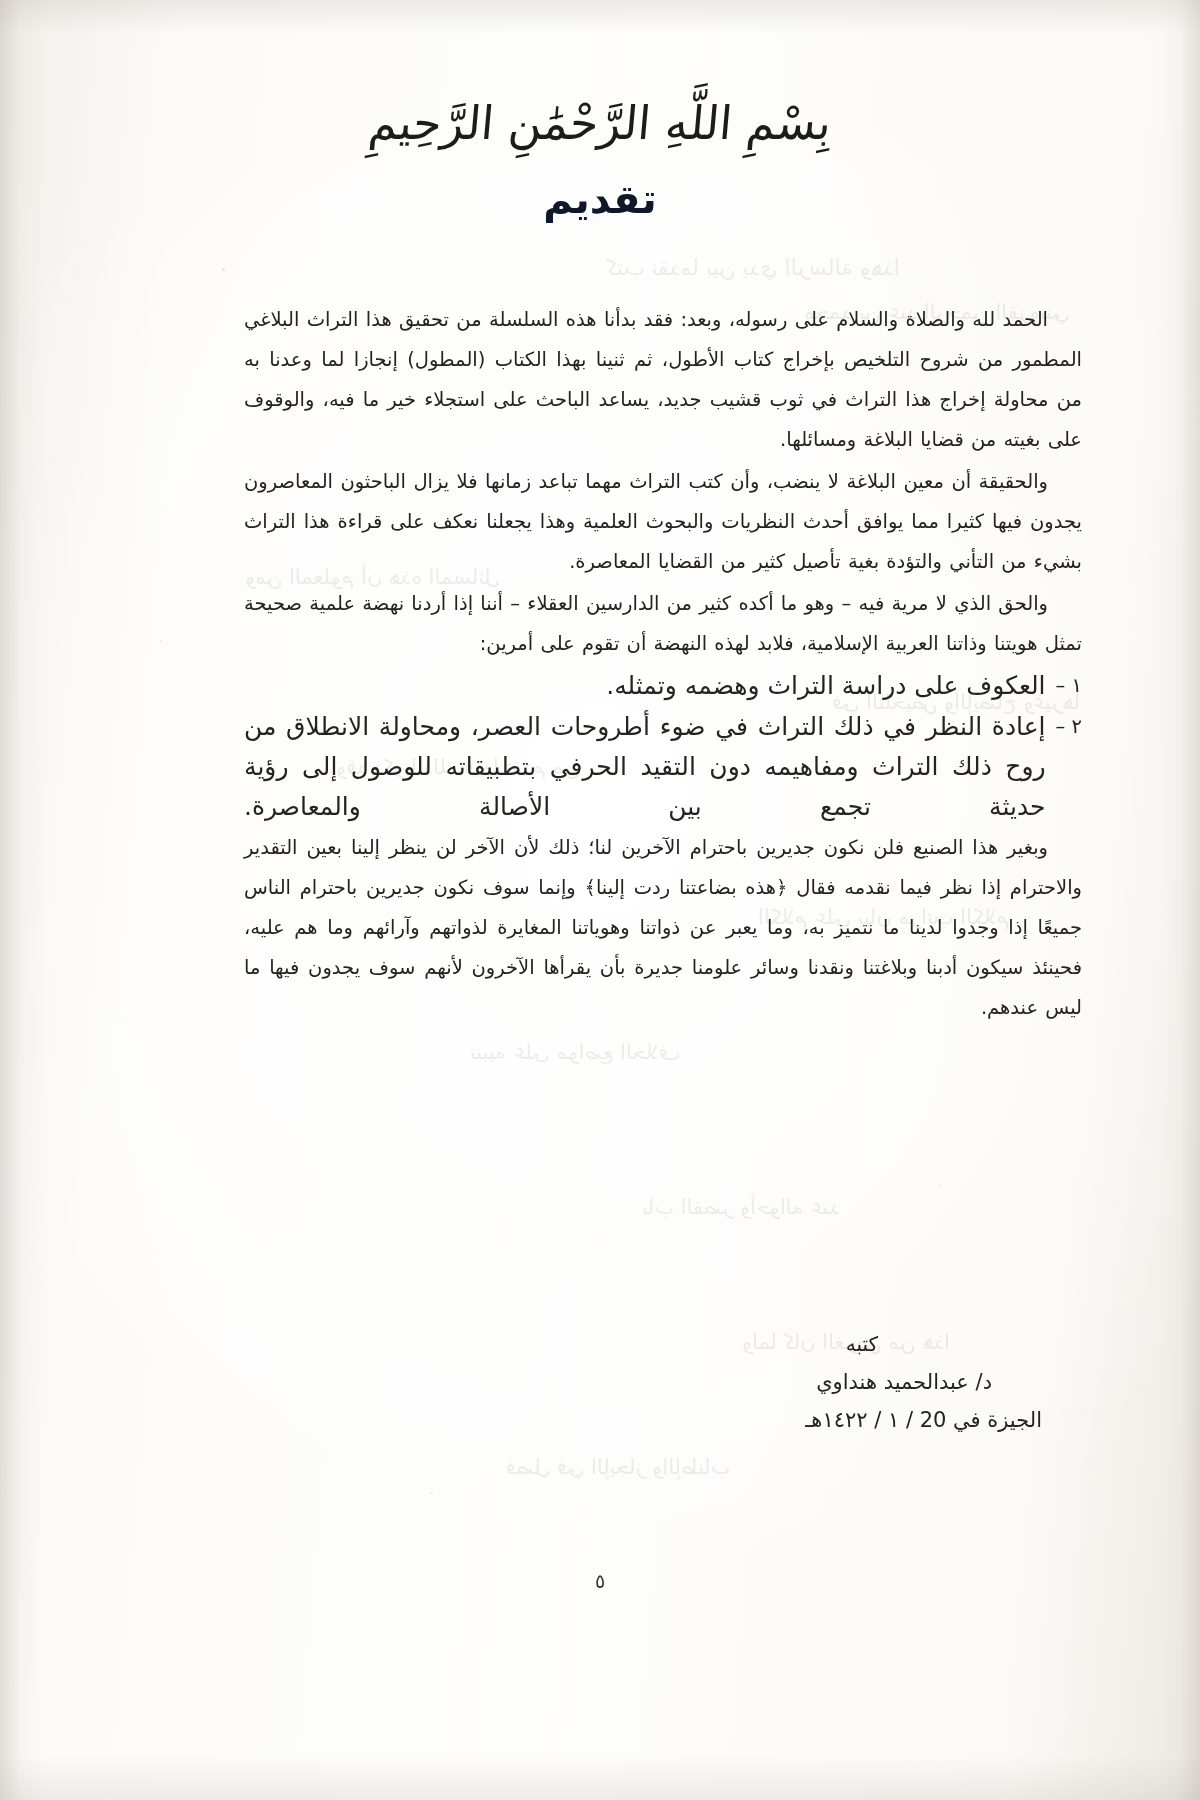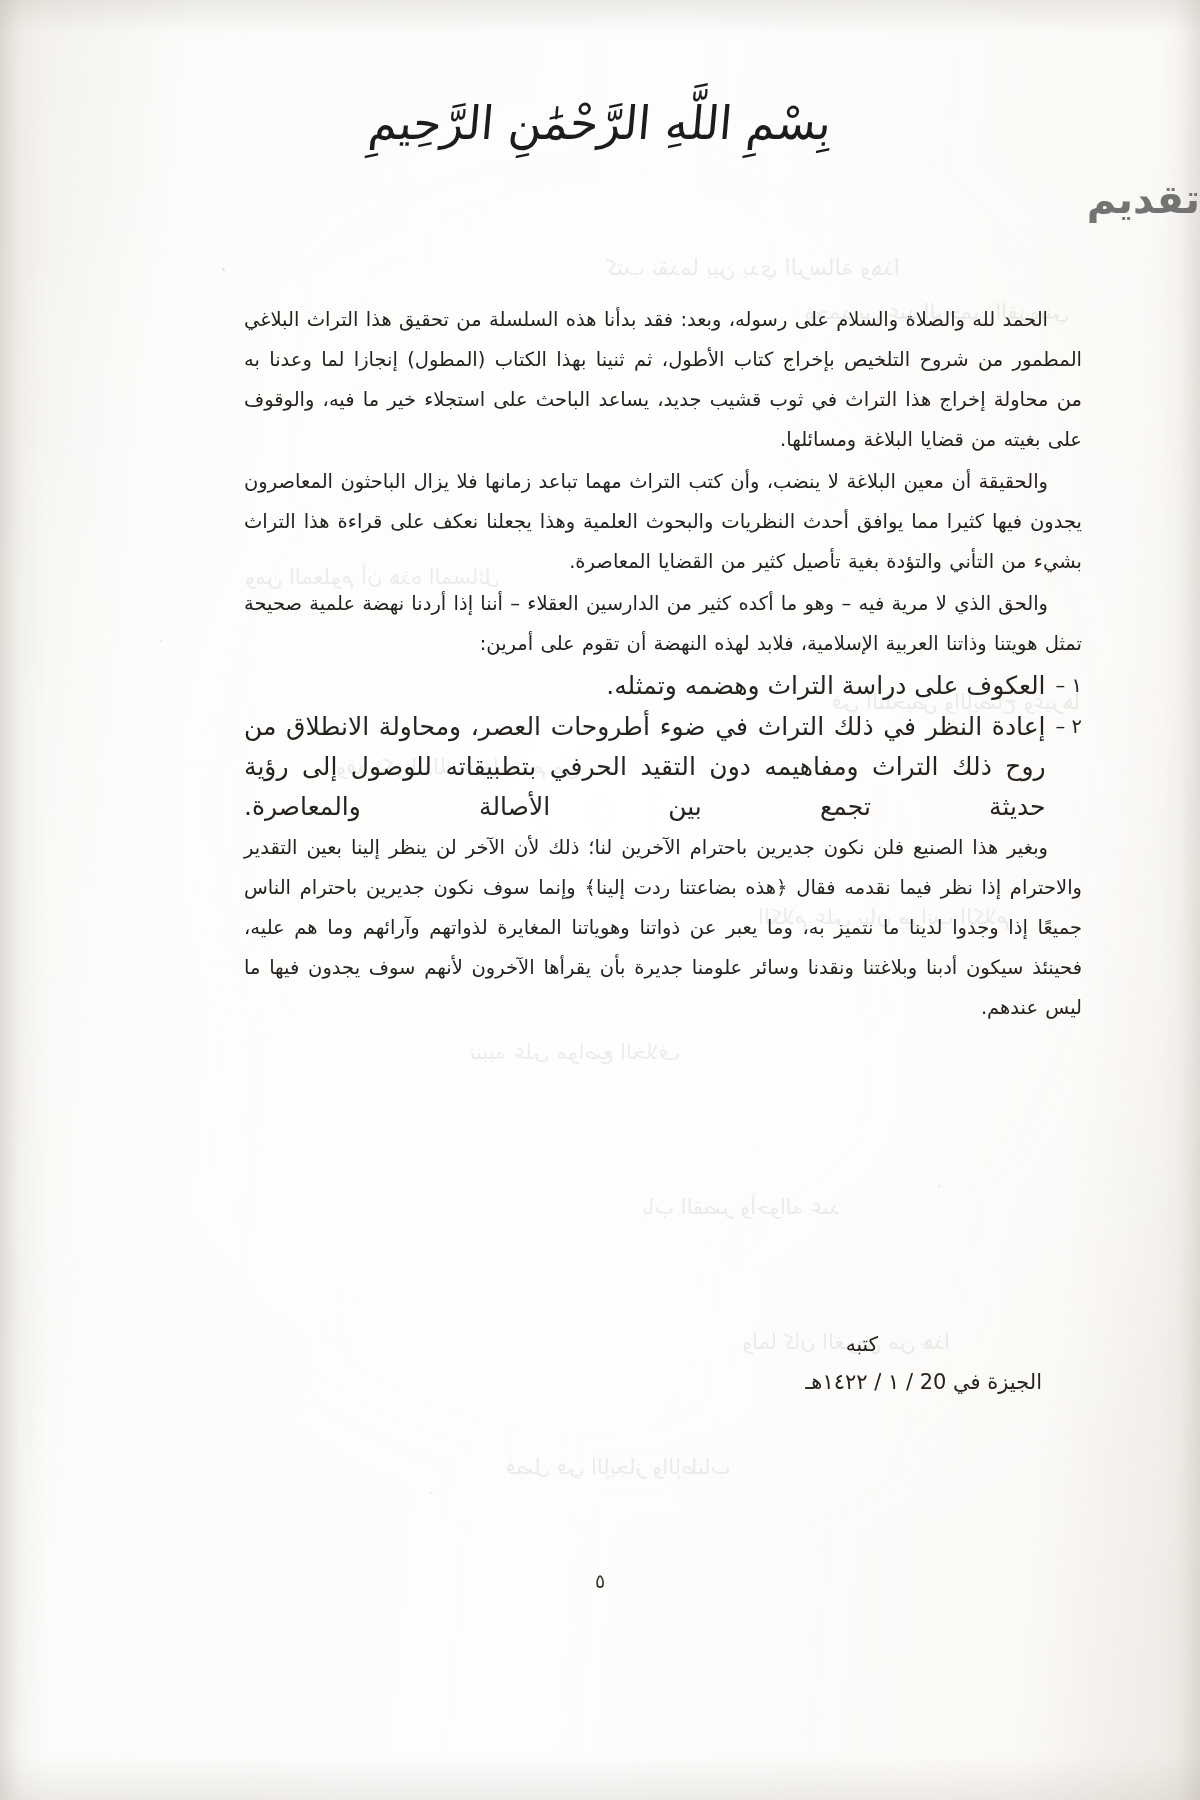--- a/index.html
+++ b/index.html
@@ -96,26 +96,26 @@
     font-family: "DejaVu Sans", sans-serif;
     font-size: 46px;
     color: #1d1c1b;
     letter-spacing: 2px;
     direction: rtl;
     font-weight: 500;
     transform: skewX(-5deg);
   }
 
   .doc-title {
-    text-align: right;
+    text-align: center;
     margin-top: 26px;
     font-family: "DejaVu Sans", sans-serif;
     font-size: 40px;
     font-weight: bold;
-    color: #737373;
+    color: #0f172a;
     direction: rtl;
     letter-spacing: 1px;
   }
 
   .body-col {
     position: absolute;
     top: 300px;
     right: 118px;
     width: 838px;
     direction: rtl;
@@ -267,19 +267,20 @@
         </div>
 
       </div>
 
       <p class="para">وبغير هذا الصنيع فلن نكون جديرين باحترام الآخرين لنا؛ ذلك لأن الآخر لن ينظر إلينا بعين التقدير والاحترام إذا نظر فيما نقدمه فقال ﴿هذه بضاعتنا ردت إلينا﴾ وإنما سوف نكون جديرين باحترام الناس جميعًا إذا وجدوا لدينا ما نتميز به، وما يعبر عن ذواتنا وهوياتنا المغايرة لذواتهم وآرائهم وما هم عليه، فحينئذ سيكون أدبنا وبلاغتنا ونقدنا وسائر علومنا جديرة بأن يقرأها الآخرون لأنهم سوف يجدون فيها ما ليس عندهم.</p>
 
     </div>
 
     <div class="sign-block">
       <div class="sign-kataba">كتبه</div>
+      <div class="sign-name">د/ عبدالحميد هنداوي</div>
       <div class="sign-date">الجيزة في 20 / ١ / ١٤٢٢هـ</div>
     </div>
 
     <div class="page-number">٥</div>
 
   </div>
 </div>
 
 </body></html>

